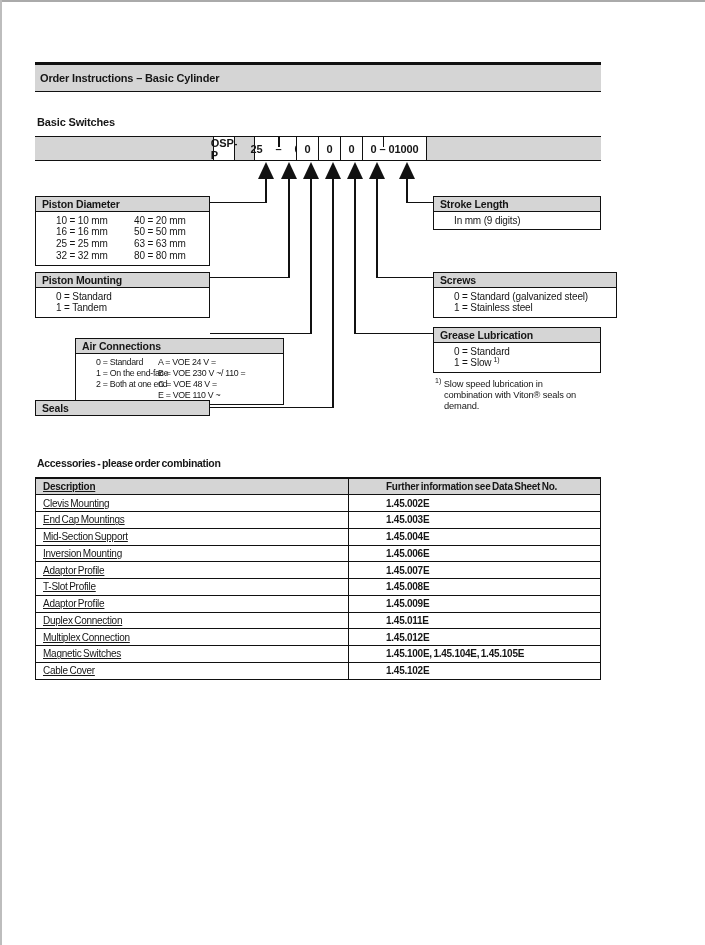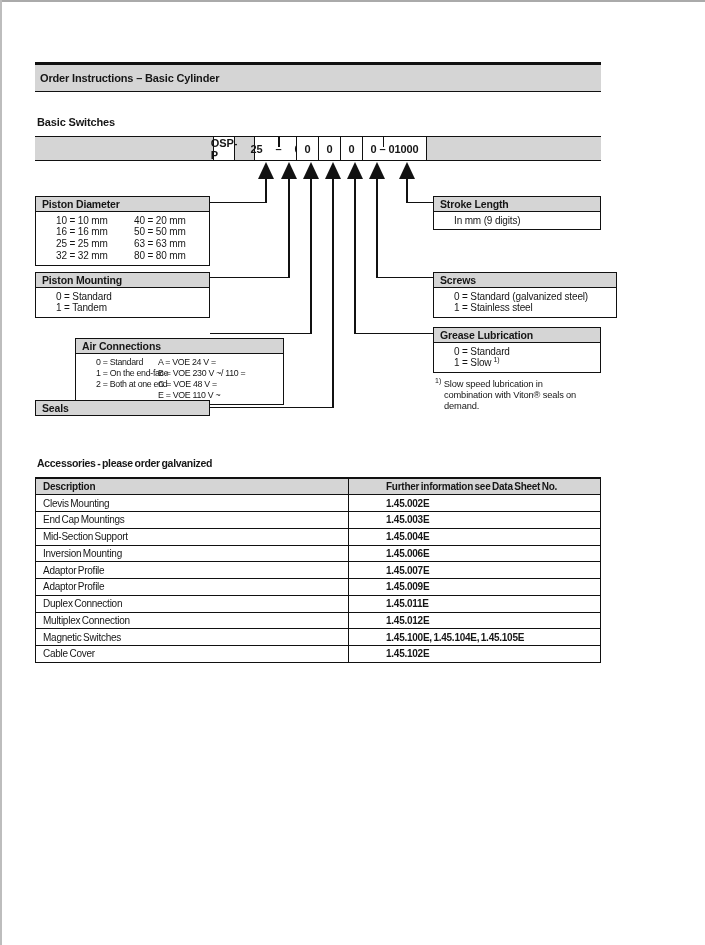--- a/index.html
+++ b/index.html
@@ -52,21 +52,21 @@
     padding-left:9px;text-indent:-9px;}
 
   
   .acc-title{position:absolute;left:37px;top:457px;font-weight:bold;font-size:10.5px;
     letter-spacing:-0.3px;word-spacing:-1px;}
   table.acc{position:absolute;left:35px;top:477px;width:566px;border-collapse:collapse;
     table-layout:fixed;}
   table.acc td{border:1.3px solid #111;height:16.75px;font-size:10px;padding:0;
     letter-spacing:-0.25px;word-spacing:-1px;vertical-align:middle;box-sizing:border-box;}
   table.acc tr.hdr td{background:#d5d5d5;font-weight:bold;border-top:2px solid #111;}
-  td.desc{width:313px;padding-left:7px !important;}
+  td.desc{width:313px;padding-left:7px !important;text-decoration:underline;}
   td.sheet{padding-left:37px !important;font-weight:bold;}
   tr.hdr td.sheet{padding-left:37px !important;}
 </style>
 </head>
 <body>
 
 <div class="page">
   <div class="edge-top"></div>
   <div class="edge-left"></div>
 
@@ -181,21 +181,21 @@
   <div class="opt" style="left:433px;top:327px;width:168px;">
     <div class="opt-h">Grease Lubrication</div>
     <div class="opt-b">
       <div class="row">0 = Standard</div>
       <div class="row"><span>1 = Slow</span><sup class="fn">1)</sup></div>
     </div>
   </div>
 
   <div class="footnote"><sup class="fn" style="margin-left:0;">1)</sup> <span>Slow speed lubrication in combination with Viton® seals on demand.</span></div>
 
-  <div class="acc-title">Accessories - please order galvanized</div>
+  <div class="acc-title">Accessories - please order combination</div>
   <table class="acc">
     <tbody>
         <tr class="hdr">
       <td class="desc">Description</td>
       <td class="sheet">Further information see Data Sheet No.</td>
     </tr>
     <tr>
       <td class="desc">Clevis Mounting</td>
       <td class="sheet">1.45.002E</td>
     </tr>
@@ -209,20 +209,24 @@
     </tr>
     <tr>
       <td class="desc">Inversion Mounting</td>
       <td class="sheet">1.45.006E</td>
     </tr>
     <tr>
       <td class="desc">Adaptor Profile</td>
       <td class="sheet">1.45.007E</td>
     </tr>
     <tr>
+      <td class="desc">T-Slot Profile</td>
+      <td class="sheet">1.45.008E</td>
+    </tr>
+    <tr>
       <td class="desc">Adaptor Profile</td>
       <td class="sheet">1.45.009E</td>
     </tr>
     <tr>
       <td class="desc">Duplex Connection</td>
       <td class="sheet">1.45.011E</td>
     </tr>
     <tr>
       <td class="desc">Multiplex Connection</td>
       <td class="sheet">1.45.012E</td>

